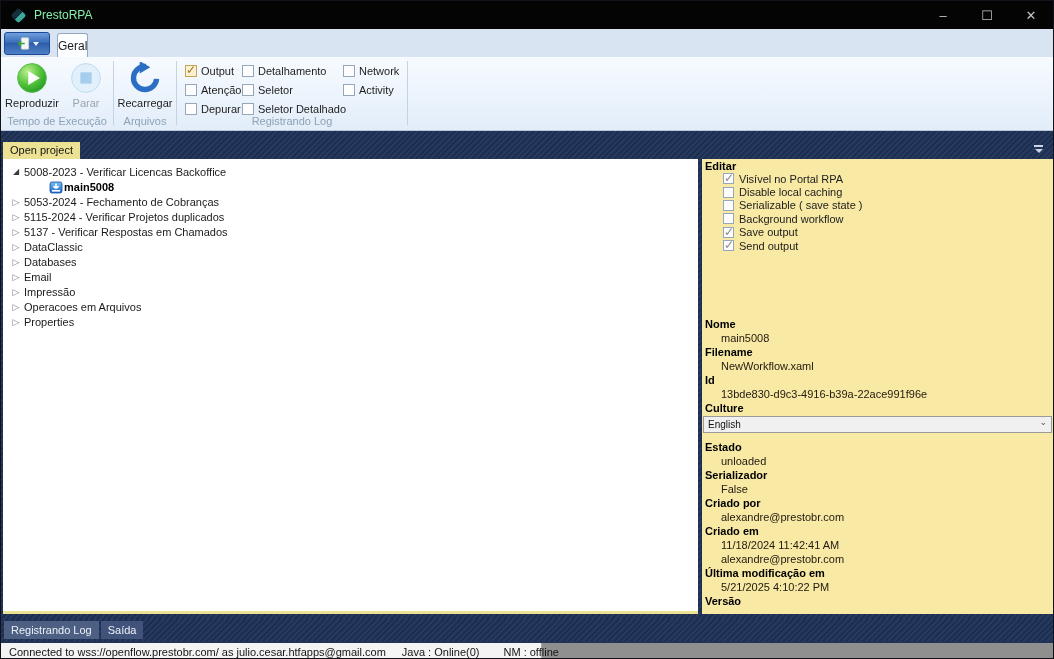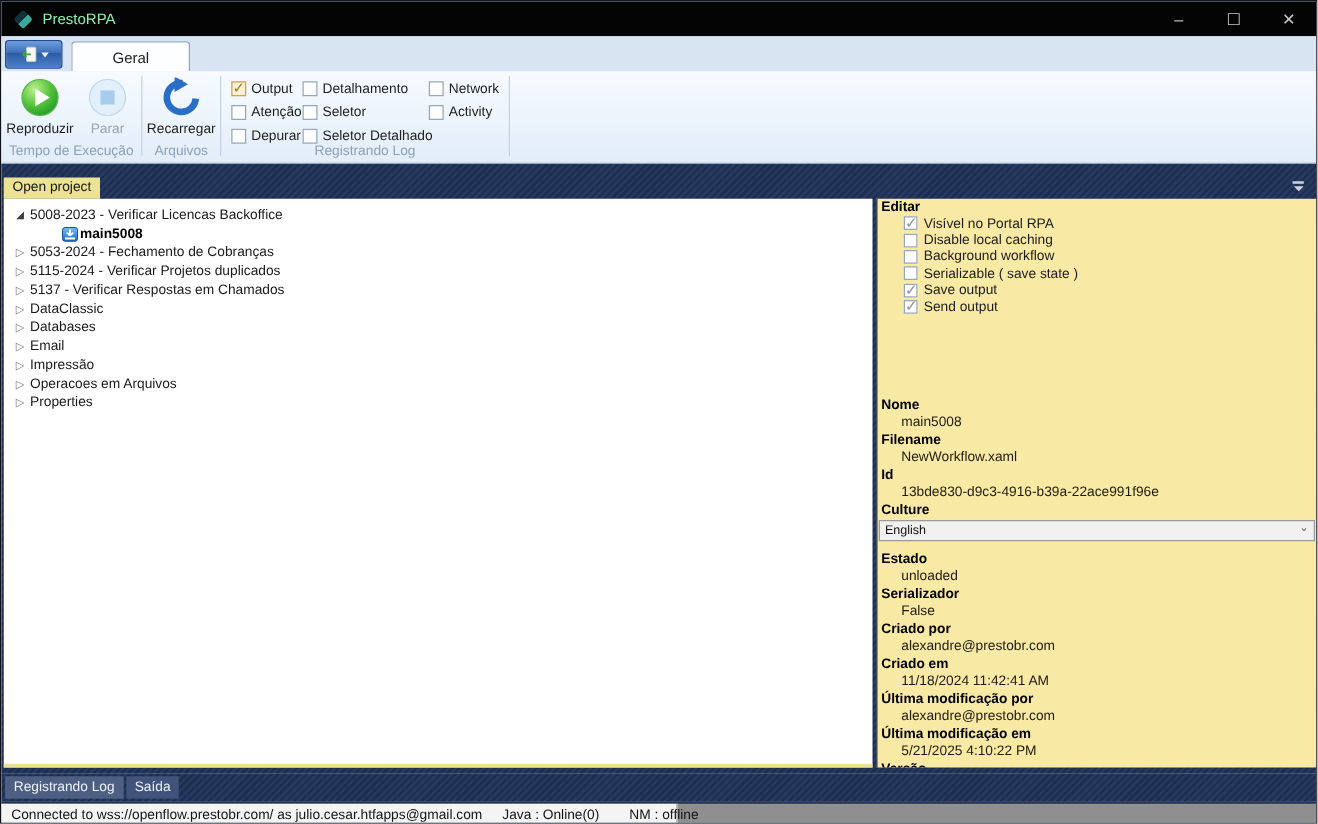--- a/index.html
+++ b/index.html
@@ -13,21 +13,21 @@
   .app-title { color:#86efac; font-size:12px; margin-left:10px; }
   .win-controls { margin-left:auto; display:flex; height:100%; }
   .win-btn { width:44px; height:100%; color:#c4c4c4; font-size:13px; display:flex; align-items:center; justify-content:center; }
 
   
   .tabstrip { position:absolute; left:0; top:28px; width:100%; height:28px; background:#d8e4f1; }
   .appmenu-btn { position:absolute; left:3px; top:3px; width:46px; height:23px; border:1px solid #1c4a96;
     background:linear-gradient(#6f9fdd,#3a6cb8 45%,#2c5ba6 46%,#4d80c6); border-radius:3px;
     display:flex; align-items:center; justify-content:center; gap:3px; }
   .appmenu-caret { width:0; height:0; border-left:3px solid transparent; border-right:3px solid transparent; border-top:4px solid #eaf1fa; }
-  .ribbon-tab { position:absolute; left:56px; top:4px; height:24px; padding:0 32px; background:#fdfeff;
+  .ribbon-tab { position:absolute; left:56px; top:4px; height:24px; padding:0 0; background:#fdfeff;
     border:1px solid #93a8c0; border-bottom:none; border-radius:3px 3px 0 0; font-size:12px; color:#1c1c1c;
     display:flex; align-items:center; }
 
   
   .ribbon { position:absolute; left:0; top:56px; width:100%; height:74px; background:linear-gradient(#f7fbff,#e2edf9); border-bottom:1px solid #b9c9da; display:flex; }
   .rgroup { position:relative; height:100%; }
   .rgroup-label { position:absolute; left:0; right:0; bottom:3px; text-align:center; font-size:11px; color:#8da1b6; white-space:nowrap; }
   .rsep { width:1px; height:64px; margin-top:4px; background:#c3d3e3; }
   .g1 { width:112px; display:flex; padding-top:3px; }
   .g2 { width:62px;  display:flex; padding-top:3px; justify-content:center; }
@@ -278,25 +278,25 @@
       <div class="prop-check">
         <span class="cb checked"></span>
         <span class="clabel">Visível no Portal RPA</span>
       </div>
       <div class="prop-check">
         <span class="cb"></span>
         <span class="clabel">Disable local caching</span>
       </div>
       <div class="prop-check">
         <span class="cb"></span>
+        <span class="clabel">Serializable ( save state )</span>
+      </div>
+      <div class="prop-check">
+        <span class="cb"></span>
         <span class="clabel">Background workflow</span>
-      </div>
-      <div class="prop-check">
-        <span class="cb"></span>
-        <span class="clabel">Serializable ( save state )</span>
       </div>
       <div class="prop-check">
         <span class="cb checked"></span>
         <span class="clabel">Save output</span>
       </div>
       <div class="prop-check">
         <span class="cb checked"></span>
         <span class="clabel">Send output</span>
       </div>
 
@@ -313,21 +313,20 @@
           <span class="chev"></span>
         </div>
         <div class="f-label">Estado</div>
         <div class="f-value">unloaded</div>
         <div class="f-label">Serializador</div>
         <div class="f-value">False</div>
         <div class="f-label">Criado por</div>
         <div class="f-value">alexandre@prestobr.com</div>
         <div class="f-label">Criado em</div>
         <div class="f-value">11/18/2024 11:42:41 AM</div>
-        <div class="f-label">Última modificação por</div>
         <div class="f-value">alexandre@prestobr.com</div>
         <div class="f-label">Última modificação em</div>
         <div class="f-value">5/21/2025 4:10:22 PM</div>
         <div class="f-label">Versão</div>
       </div>
     </div>
   </div>
 
   <div class="bottom-tabs">
     <span class="btab t1">Registrando Log</span>

